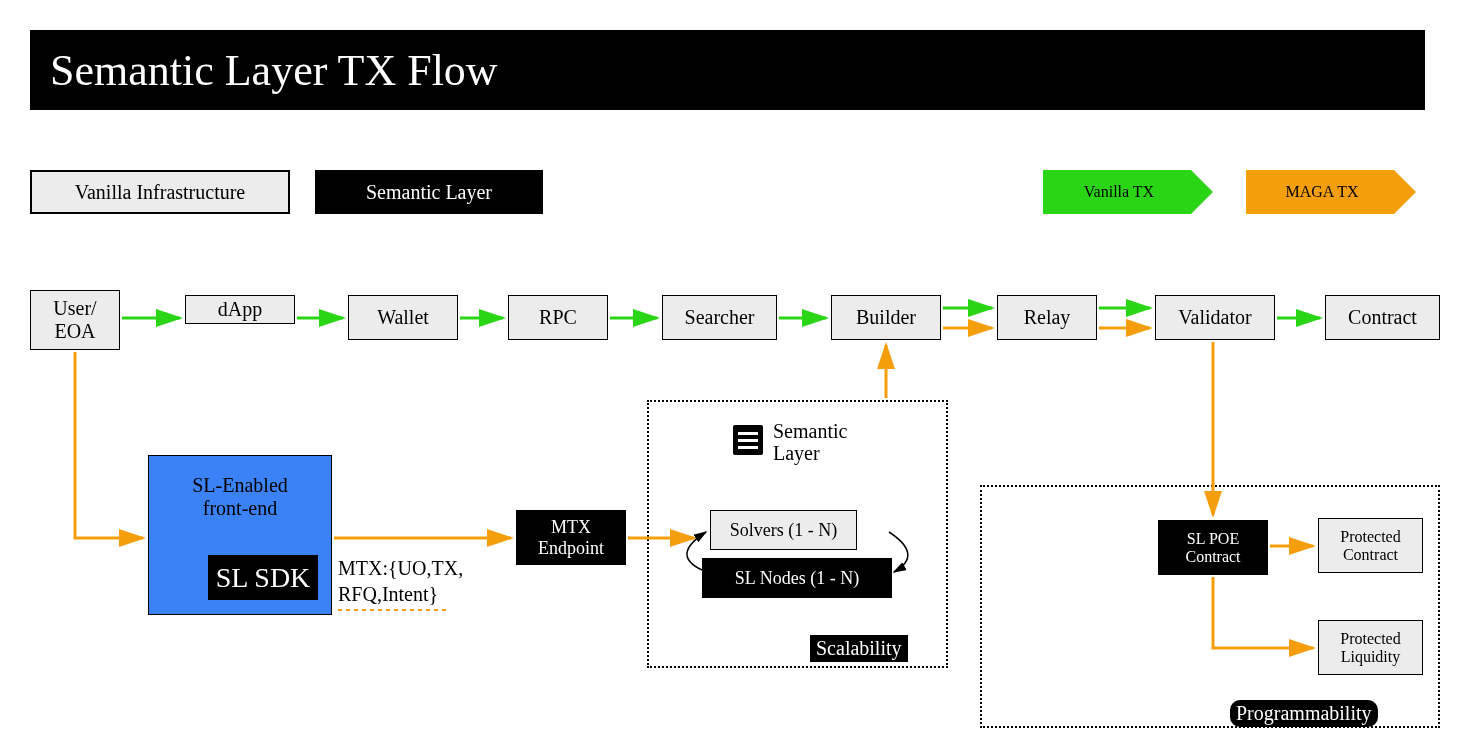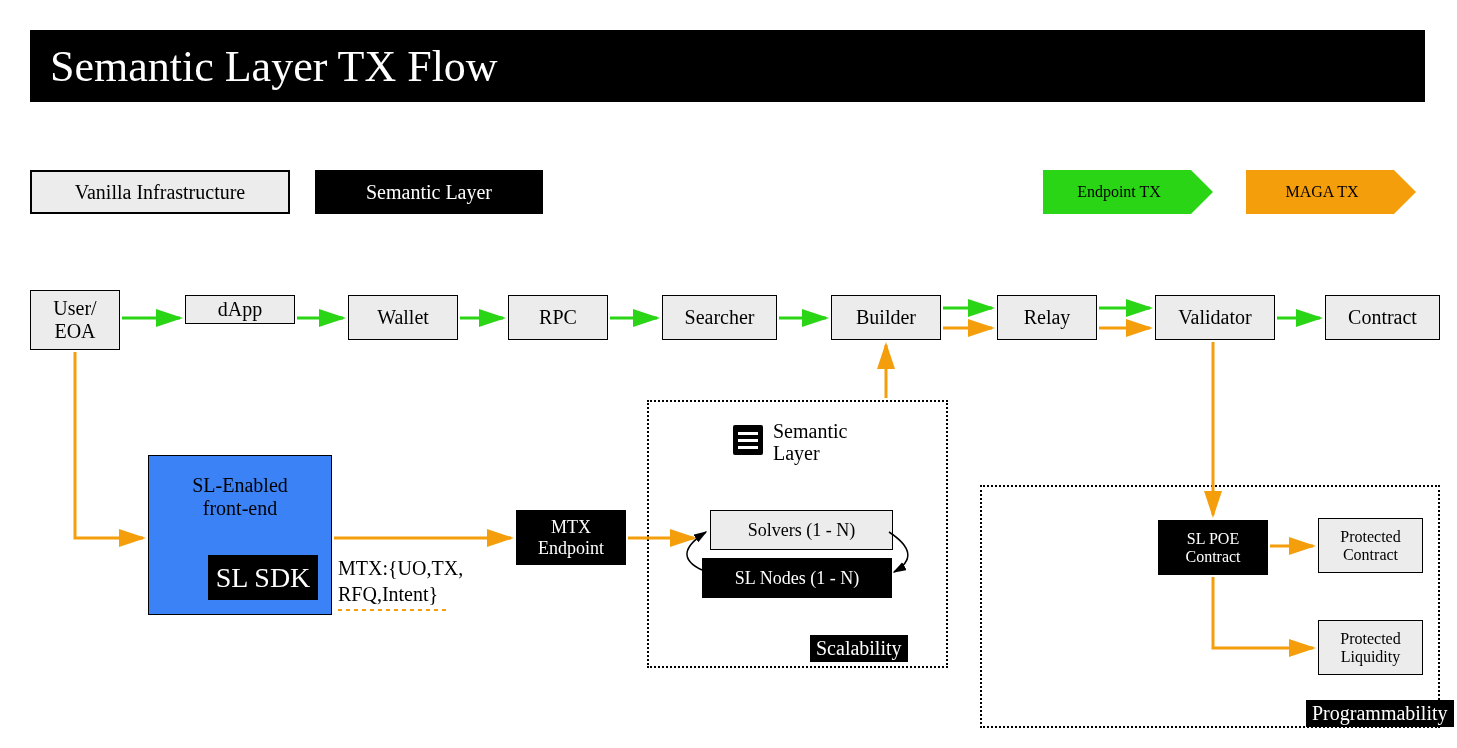--- a/index.html
+++ b/index.html
@@ -12,21 +12,21 @@
   .stage {
     position: relative;
     width: 1457px;
     height: 748px;
   }
   .title-bar {
     position: absolute;
     left: 30px;
     top: 30px;
     width: 1395px;
-    height: 72px;
+    height: 80px;
     background: #000;
     color: #fff;
     font-size: 44px;
     display: flex;
     align-items: center;
     padding-left: 20px;
     box-sizing: border-box;
   }
   .legend-box {
     position: absolute;
@@ -146,21 +146,21 @@
 <body>
 
 <div class="stage">
 
   <div class="title-bar">Semantic Layer TX Flow</div>
 
   <div class="legend-box legend-light" style="left:30px; top:170px; width:260px;">Vanilla Infrastructure</div>
   <div class="legend-box legend-dark" style="left:315px; top:170px; width:228px;">Semantic Layer</div>
 
   <div class="legend-arrow" style="left:1043px; top:170px;">
-    <div class="legend-arrow-body" style="background:#2ad515; width:148px;">Endpoint TX</div>
+    <div class="legend-arrow-body" style="background:#2ad515; width:148px;">Vanilla TX</div>
     <div class="legend-arrow-head" style="border-left-color:#2ad515;"></div>
   </div>
   <div class="legend-arrow" style="left:1246px; top:170px;">
     <div class="legend-arrow-body" style="background:#f59e0b; width:148px;">MAGA TX</div>
     <div class="legend-arrow-head" style="border-left-color:#f59e0b;"></div>
   </div>
 
   <div class="node" style="left:30px; top:290px; width:90px; height:60px; white-space:pre-line;">User/
 EOA</div>
   <div class="node" style="left:185px; top:295px; width:110px; height:29px;">dApp</div>
@@ -182,32 +182,32 @@
   <div class="mtx-label" style="left:338px; top:582px;">RFQ,Intent}</div>
   <div class="mtx-underline" style="left:338px; top:609px; width:108px;"></div>
 
   <div class="dark-node" style="left:516px; top:510px; width:110px; height:55px; font-size:18px; white-space:pre-line;">MTX
 Endpoint</div>
 
   <div class="dotted-box" style="left:647px; top:400px; width:301px; height:268px;"></div>
   <div class="sl-icon" style="left:733px; top:425px;"></div>
   <div class="sl-label" style="left:773px; top:420px; white-space:pre-line;">Semantic
 Layer</div>
-  <div class="node small" style="left:710px; top:510px; width:183px; height:40px;">Solvers (1 - N)</div>
+  <div class="node small" style="left:710px; top:510px; width:147px; height:40px;">Solvers (1 - N)</div>
   <div class="dark-node" style="left:702px; top:558px; width:190px; height:40px; font-size:18px;">SL Nodes (1 - N)</div>
   <div class="black-tag" style="left:810px; top:635px;">Scalability</div>
 
   <div class="dotted-box" style="left:980px; top:485px; width:460px; height:243px;"></div>
   <div class="dark-node" style="left:1158px; top:520px; width:110px; height:55px; font-size:16px; white-space:pre-line;">SL POE
 Contract</div>
   <div class="node tiny" style="left:1318px; top:518px; width:105px; height:55px; white-space:pre-line;">Protected
 Contract</div>
   <div class="node tiny" style="left:1318px; top:620px; width:105px; height:55px; white-space:pre-line;">Protected
 Liquidity</div>
-  <div class="black-tag" style="left:1306px; top:700px;">Programmability</div>
+  <div class="black-tag" style="left:1230px; top:700px;border-radius:10px;">Programmability</div>
 
   <svg class="overlay">
     <defs>
       <marker id="ah-green" markerWidth="10" markerHeight="10" refX="8" refY="3" orient="auto">
         <path d="M0,0 L9,3 L0,6 Z" fill="#2ad515"></path>
       </marker>
       <marker id="ah-orange" markerWidth="10" markerHeight="10" refX="8" refY="3" orient="auto">
         <path d="M0,0 L9,3 L0,6 Z" fill="#f59e0b"></path>
       </marker>
       <marker id="ah-black" markerWidth="10" markerHeight="10" refX="8" refY="3" orient="auto">

